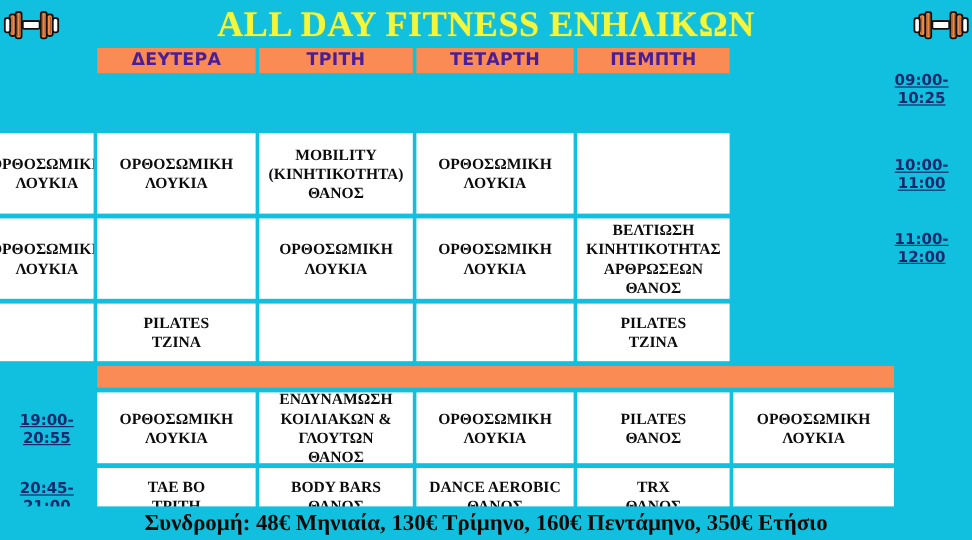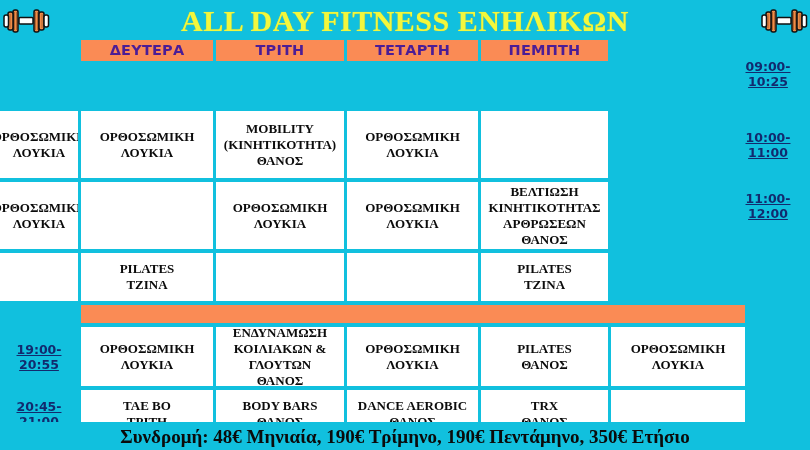--- a/index.html
+++ b/index.html
@@ -273,14 +273,14 @@
   <div class="cell r-l">DANCE AEROBIC
 ΘΑΝΟΣ</div>
   <div class="cell r-l">TRX
 ΘΑΝΟΣ</div>
   <div class="cell r-l"></div>
   <div class="edge-spacer"></div>
 
 </div>
 
 <div class="footer">
-  <div class="footer-text">Συνδρομή: 48€ Μηνιαία, 190€ Τρίμηνο, 190€ Πεντάμηνο, 350€ Ετήσιο</div>
+  <div class="footer-text">Συνδρομή: 48€ Μηνιαία, 130€ Τρίμηνο, 160€ Πεντάμηνο, 350€ Ετήσιο</div>
 </div>
 
 </body></html>

